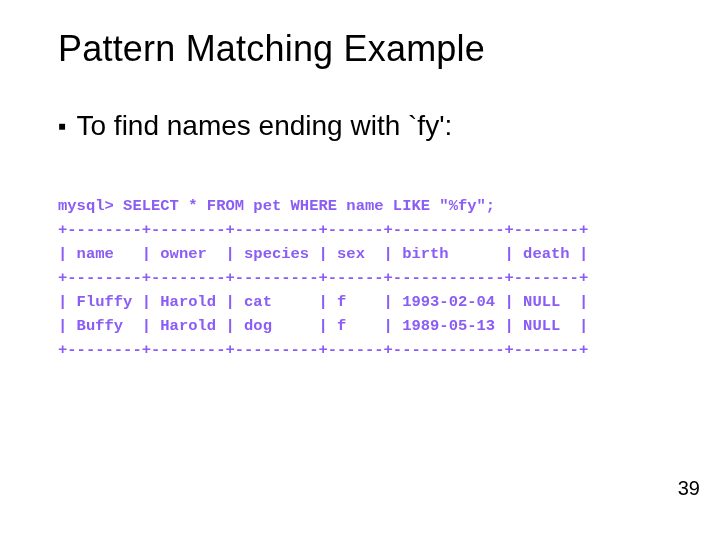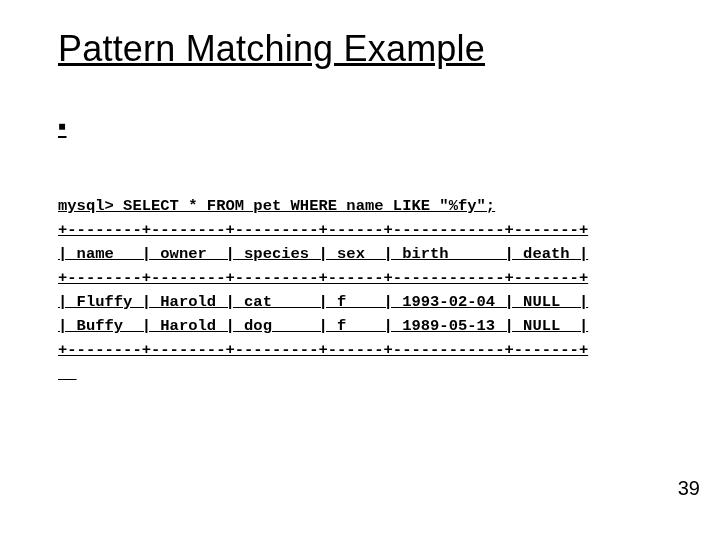--- a/index.html
+++ b/index.html
@@ -11,21 +11,20 @@
     font-family: Arial, Helvetica, sans-serif;
     color: #000000;
     overflow: hidden;
   }
   .slide {
     position: relative;
     width: 720px;
     height: 520px;
     box-sizing: border-box;
     padding: 28px 34px 0 58px;
-    text-decoration: underline;
   }
   .title {
     font-size: 36px;
     font-weight: 400;
     margin: 0 0 40px 0;
     letter-spacing: 0.2px;
   }
   .bullet-row {
     display: flex;
     align-items: flex-start;
@@ -39,21 +38,21 @@
   .bullet-text {
     font-size: 28px;
     line-height: 32px;
   }
   .code-block {
     font-family: "Courier New", Courier, monospace;
     font-weight: bold;
     font-size: 15.5px;
     line-height: 24px;
     white-space: pre;
-    color: #000000;
+    color: #8b5cf6;
     margin-top: 4px;
   }
   .code-block span {
     white-space: pre;
   }
   .page-number {
     position: absolute;
     right: 20px;
     bottom: 20px;
     font-size: 20px;
@@ -61,20 +60,21 @@
 </style>
 </head>
 <body>
 
 <div class="slide">
 
   <h1 class="title">Pattern Matching Example</h1>
 
   <div class="bullet-row">
     <div class="bullet-marker">▪</div>
+    <div class="bullet-text">To find names ending with `fy':</div>
   </div>
 
   <div class="code-block">
 <span>mysql&gt; SELECT * FROM pet WHERE name LIKE "%fy";</span>
 <span>+--------+--------+---------+------+------------+-------+</span>
 <span>| name   | owner  | species | sex  | birth      | death |</span>
 <span>+--------+--------+---------+------+------------+-------+</span>
 <span>| Fluffy | Harold | cat     | f    | 1993-02-04 | NULL  |</span>
 <span>| Buffy  | Harold | dog     | f    | 1989-05-13 | NULL  |</span>
 <span>+--------+--------+---------+------+------------+-------+</span>

